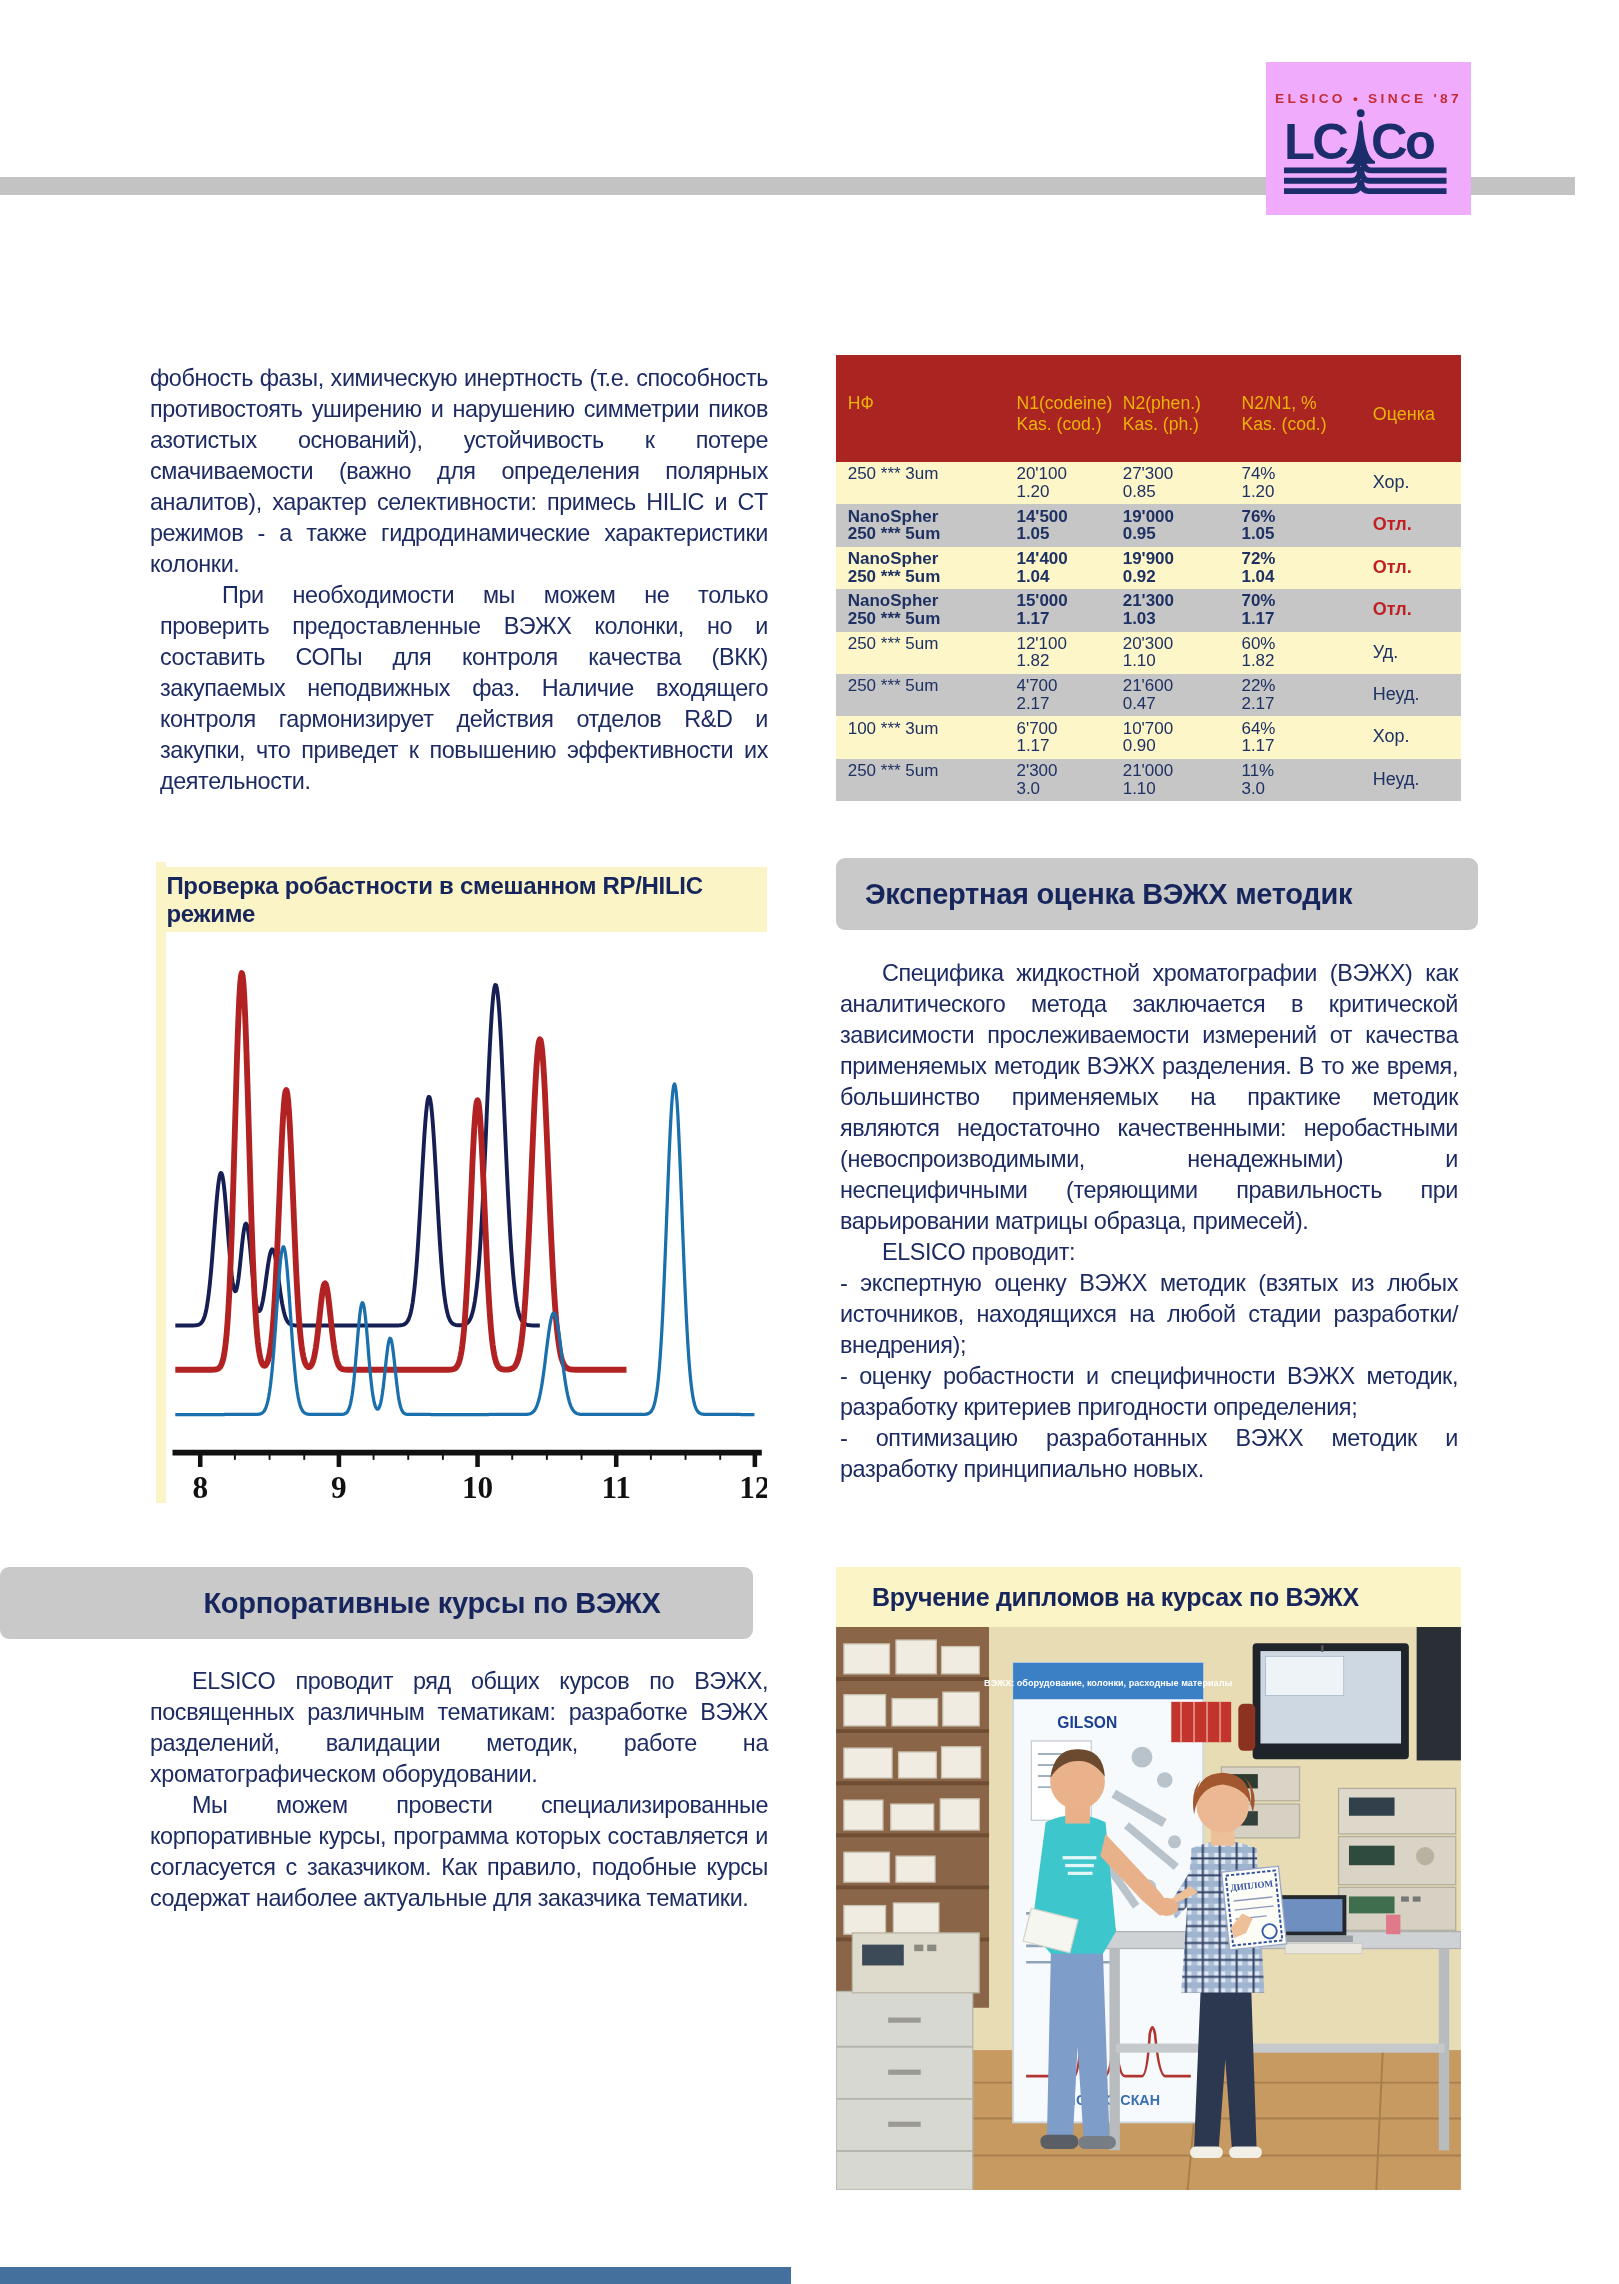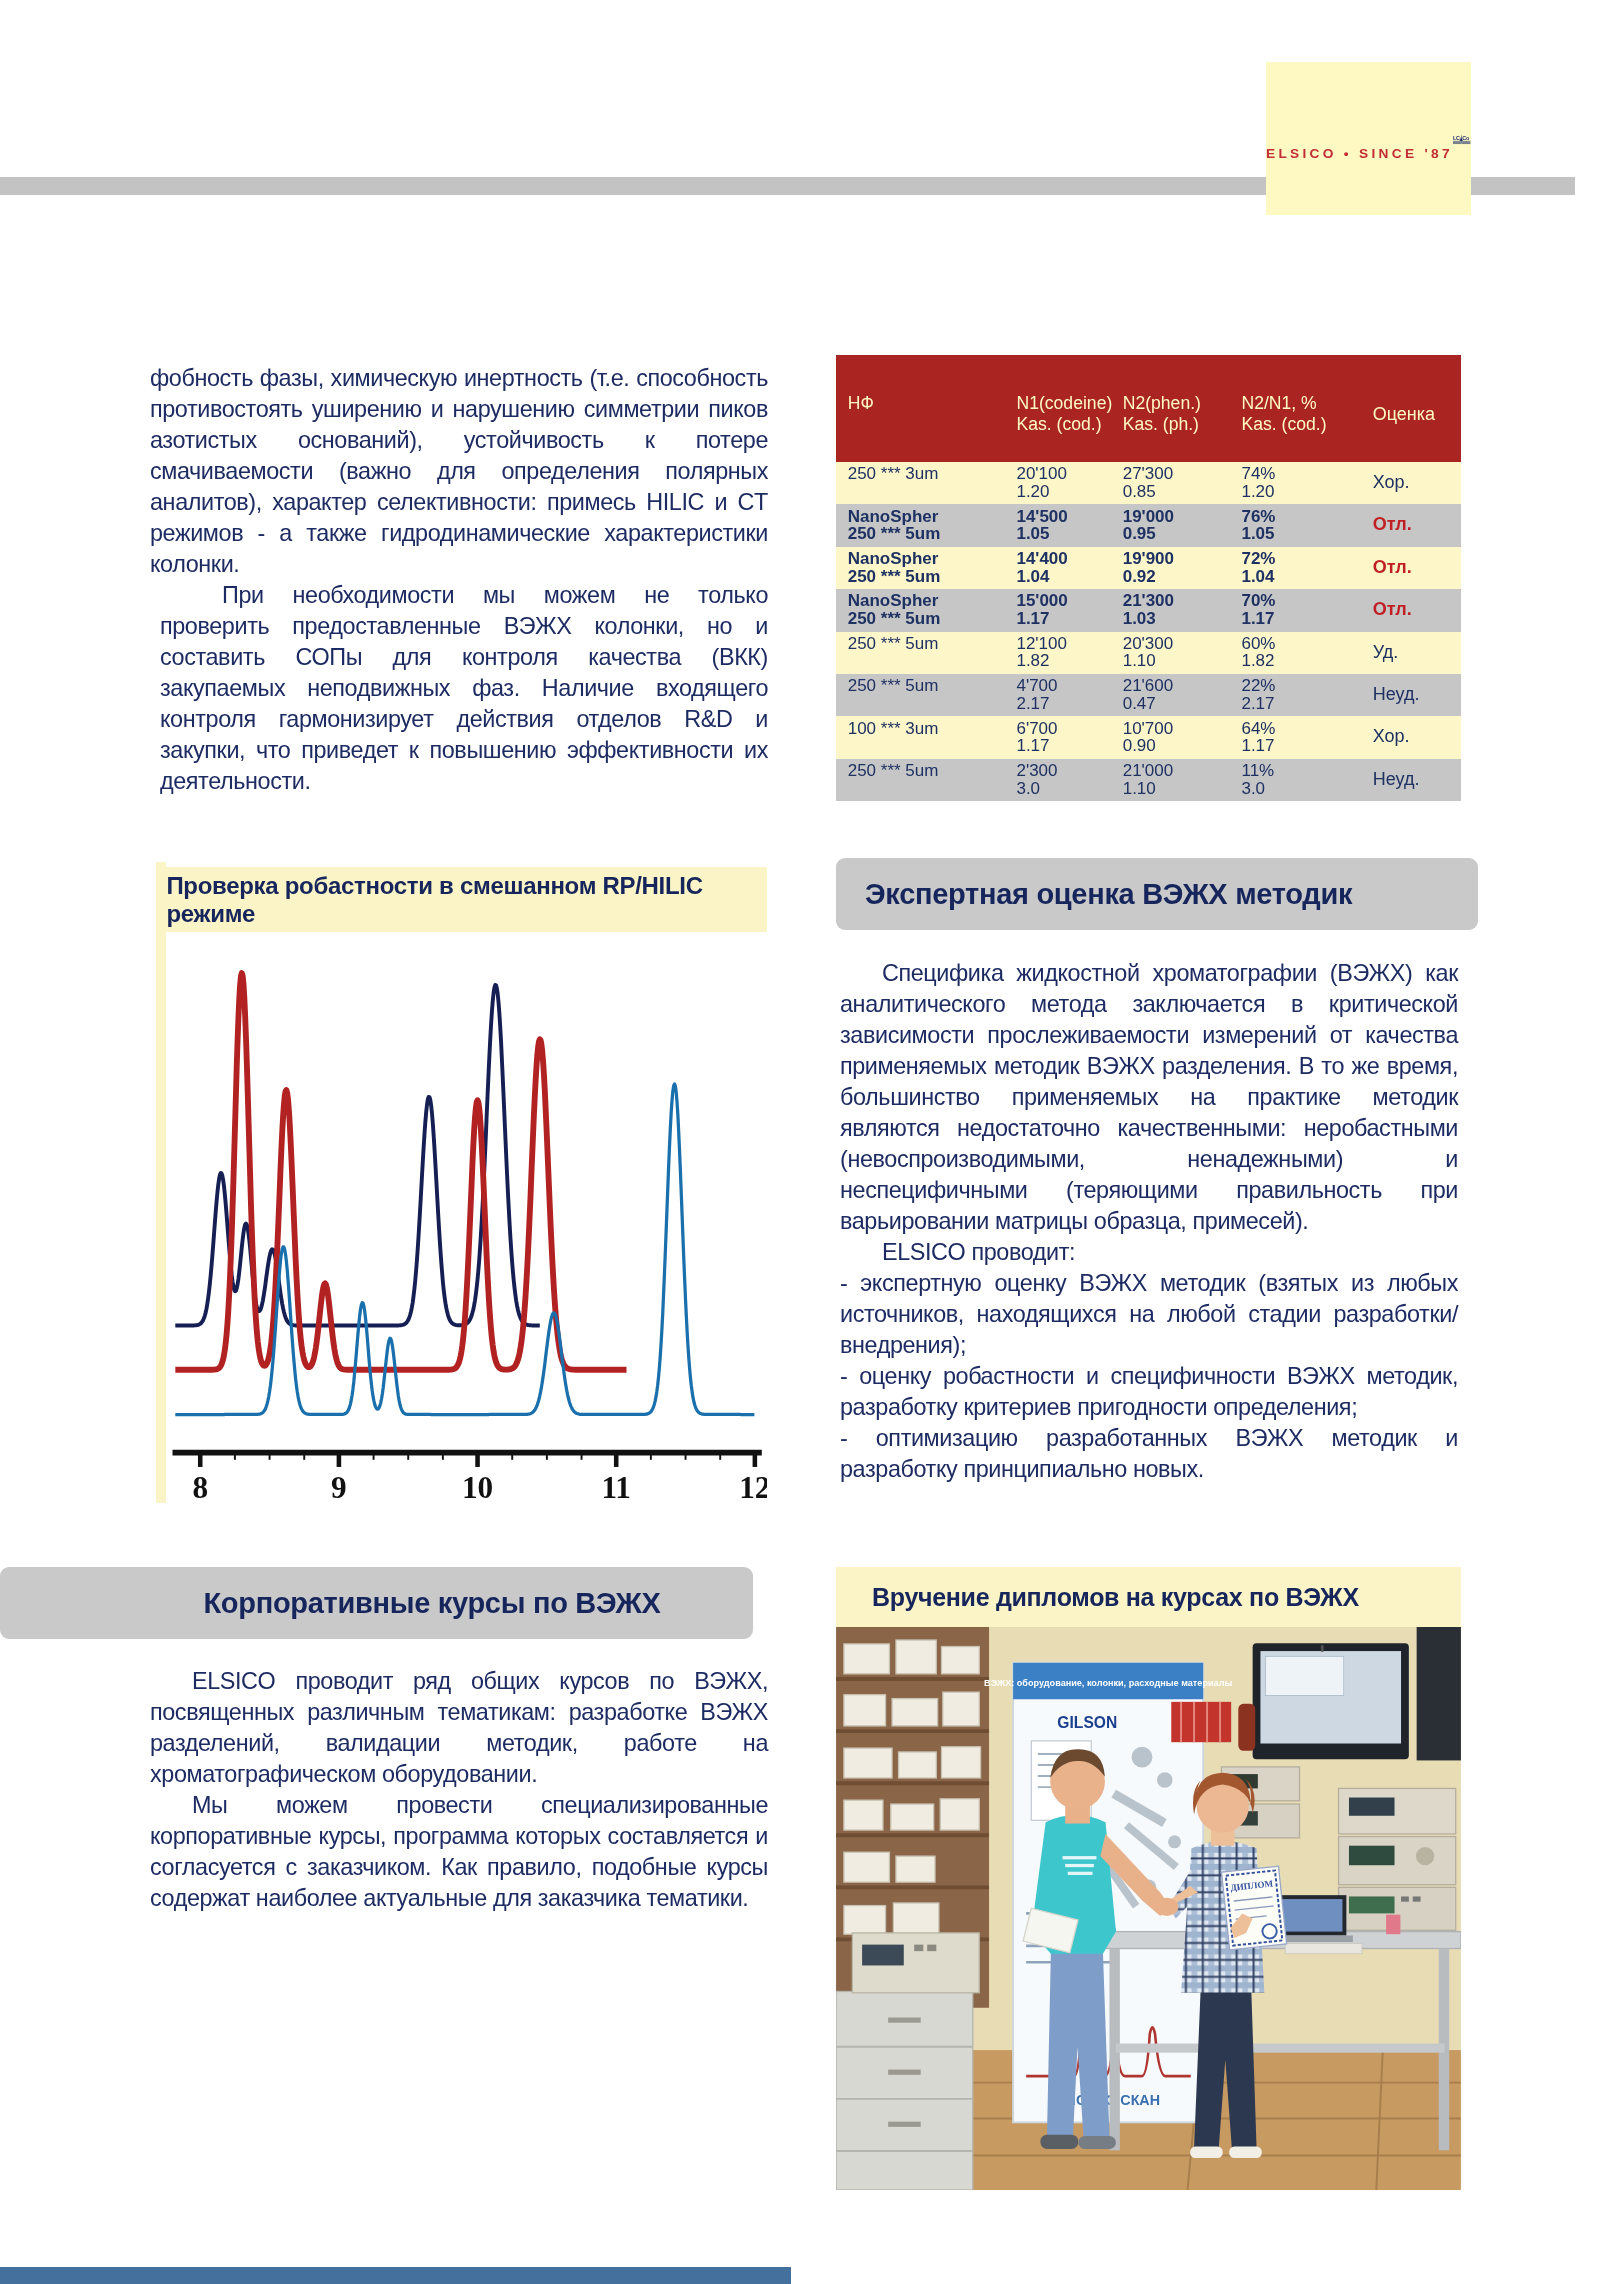--- a/index.html
+++ b/index.html
@@ -3,22 +3,22 @@
 <meta charset="utf-8">
 <style>
   html,body{margin:0;padding:0;background:#fff;}
   .page{position:relative;width:1619px;height:2284px;background:#ffffff;
         font-family:"Liberation Sans",sans-serif;color:#1d2b63;overflow:hidden;}
 
   
   .topbar{position:absolute;top:177px;height:17.6px;background:#c3c3c3;}
   .topbar.left{left:0;width:1271px;}
   .topbar.right{left:1470px;width:105px;}
-  .logo-box{position:absolute;left:1266px;top:62px;width:205px;height:153px;background:#fef9c3;
-            display:flex;align-items:center;z-index:2;}
+  .logo-box{position:absolute;left:1266px;top:62px;width:205px;height:153px;background:#f0abfc;
+            display:flex;flex-direction:column;align-items:center;z-index:2;}
   .logo-tagline{margin-top:29px;font-size:13.7px;font-weight:bold;letter-spacing:3.3px;color:#c22c35;white-space:nowrap;}
   .logo-mark{margin-top:2.6px;}
 
   
   .textblock{position:absolute;left:150px;width:618px;}
   .para{font-size:23.4px;line-height:31px;text-align:justify;letter-spacing:-0.4px;color:#1d2b63;margin:0;}
   .ind95{text-indent:62px;margin-left:10px;}
   .ind65{text-indent:42px;}
   .ind40{text-indent:26px;}
 
@@ -31,21 +31,21 @@
   
   .chart-wrap{position:absolute;left:156px;top:862px;width:612px;height:644px;}
   .chart-strip{position:absolute;left:0;top:0;width:10.4px;height:641px;background:#fbf4c6;}
   .chart-banner{position:absolute;left:10.4px;top:5.2px;width:601px;height:65px;background:#fbf4c6;
                 display:flex;align-items:center;justify-content:center;
                 font-size:24px;font-weight:bold;color:#16265c;letter-spacing:-0.3px;}
   .chart-plot{position:absolute;left:10.4px;top:70px;width:601px;height:573px;background:#fff;}
 
   
   .htable{position:absolute;left:836px;top:355px;width:625px;font-size:17px;color:#1e3163;}
-  .thead{background:#aa2422;color:#fef9c3;display:flex;padding:38px 0 27px 0;font-size:17.6px;}
+  .thead{background:#aa2422;color:#eab308;display:flex;padding:38px 0 27px 0;font-size:17.6px;}
   .thead .tc div{line-height:21px;}
   .trow{display:flex;padding:3.3px 0 3.9px 0;}
   .trow.yellow{background:#fcf6c9;}
   .trow.gray{background:#c6c6c6;}
   .trow.bold{font-weight:bold;}
   .tc{box-sizing:border-box;padding-left:11.7px;}
   .tc div{line-height:17.6px;}
   .c1{width:27%;}
   .c2{width:17%;}
   .c3{width:19%;}

